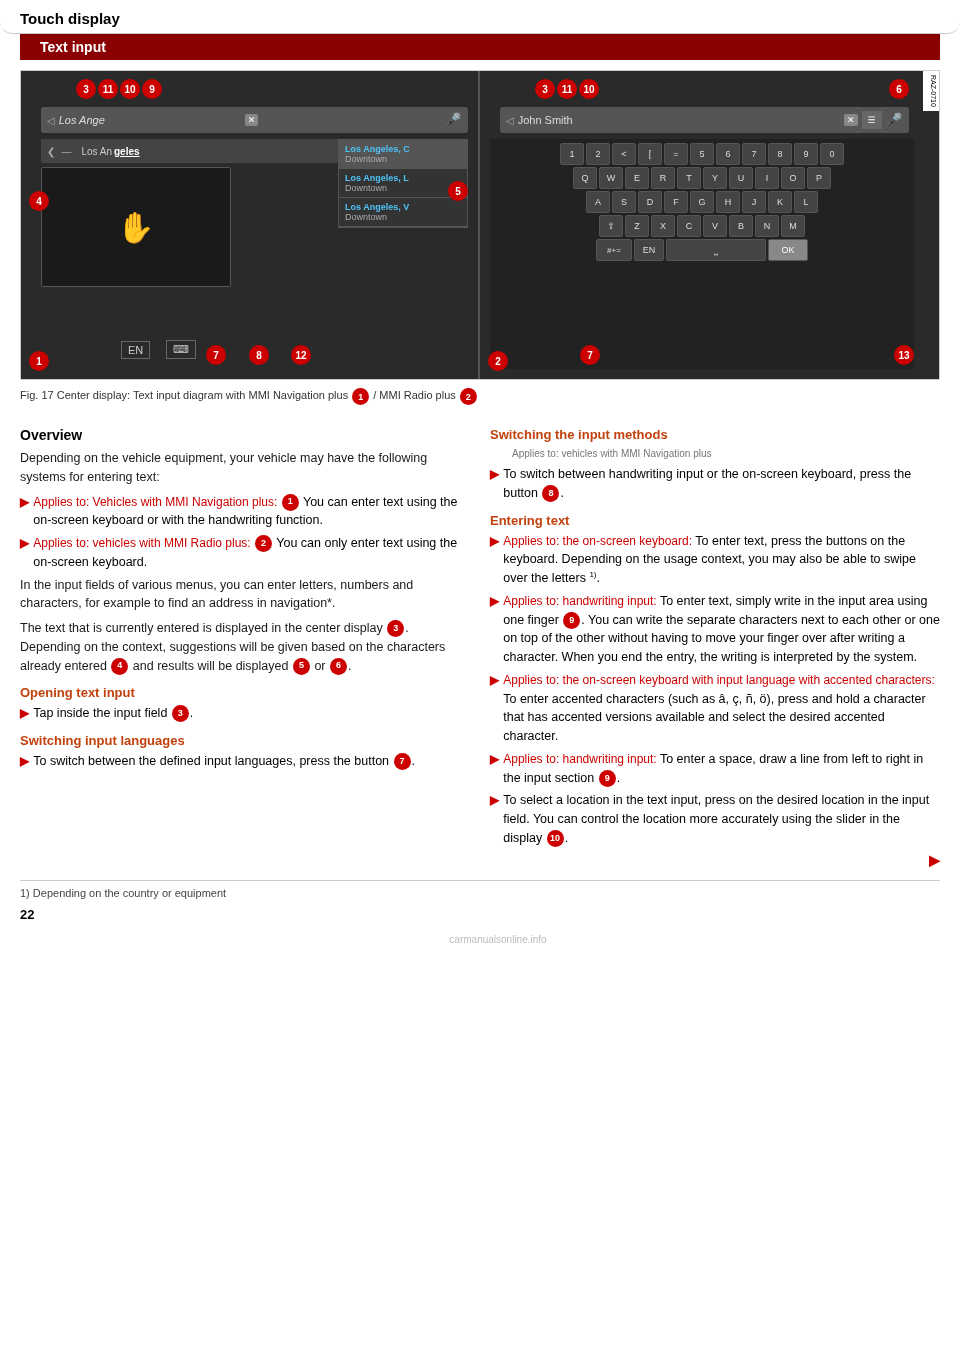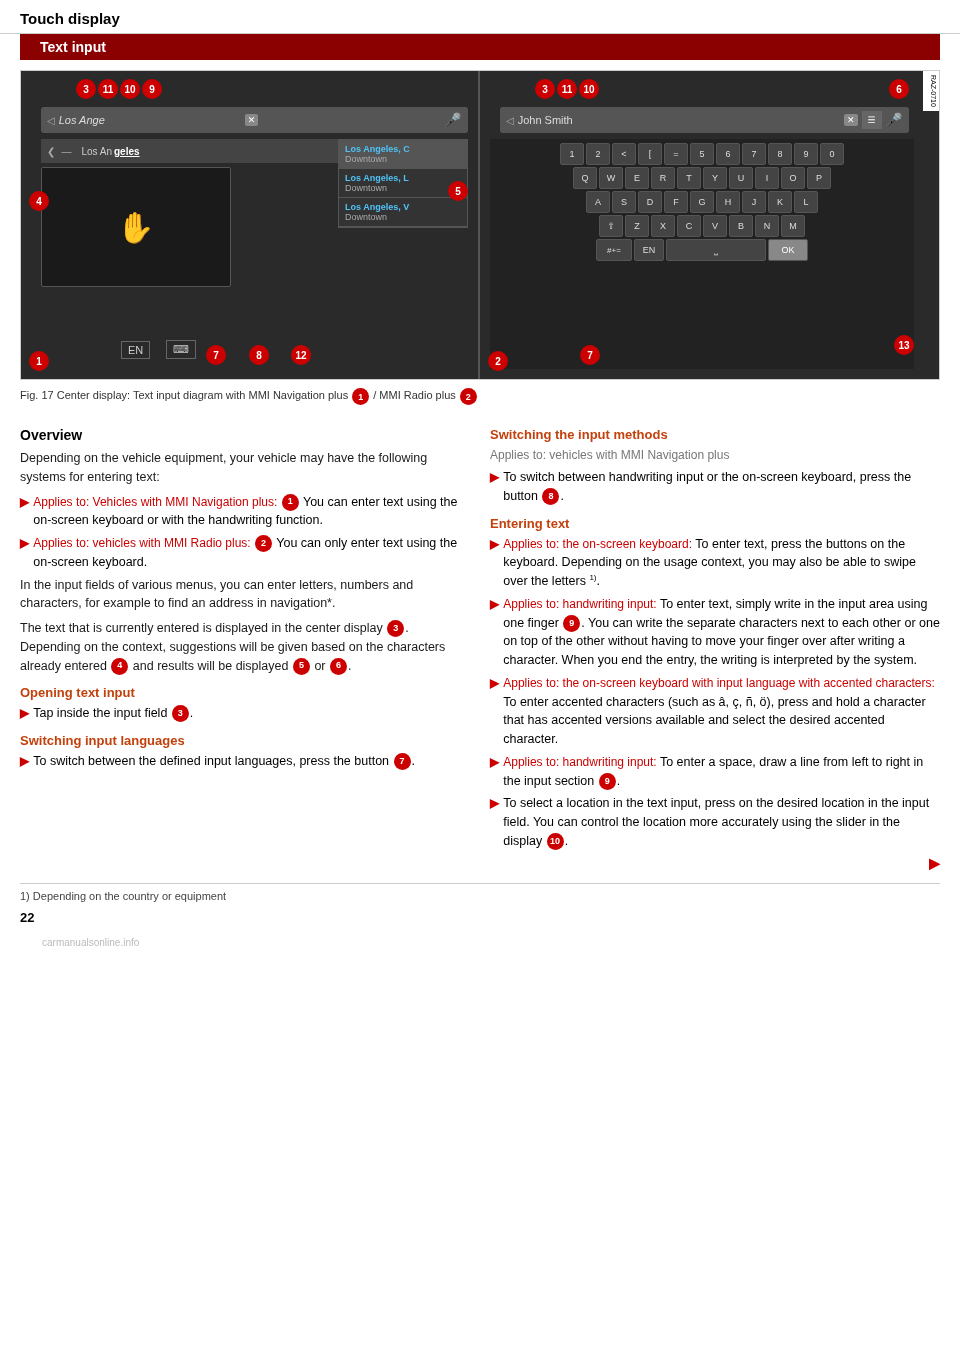--- a/index.html
+++ b/index.html
@@ -8,20 +8,21 @@
       font-size: 13px;
       background: #fff;
       color: #000;
       width: 960px;
       min-height: 1363px;
     }
 
     .page-header {
       padding: 10px 28px 6px 20px;
       border-bottom: 1px solid #ccc;
+      border-radius: 13px;
     }
 
     .page-title {
       font-size: 15px;
       font-weight: bold;
       color: #000;
     }
 
     .section-header {
       background: #8b0000;
@@ -261,21 +262,21 @@
     }
 
     .kb-key.ok-key {
       background: #888;
       color: #fff;
       width: 40px;
     }
 
     .badge-2 { left: 8px; bottom: 8px; }
     .badge-7-right { left: 100px; bottom: 14px; }
-    .badge-13 { right: 25px; bottom: 24px; margin-top: 33px; }
+    .badge-13 { right: 25px; bottom: 14px; margin-top: 33px; }
 
     .fig-caption {
       margin: 0 20px 12px 20px;
       font-size: 11px;
       color: #333;
     }
 
     .fig-caption strong {
       font-weight: normal;
     }
@@ -316,22 +317,23 @@
 
     p {
       font-size: 12.5px;
       line-height: 1.5;
       margin-bottom: 6px;
       color: #1a1a1a;
     }
 
     .applies-note {
       color: #777;
-      font-size: 12px;
+      font-size: 10px;
       margin-bottom: 4px;
+      margin-left: 22px;
     }
 
     .bullet-item {
       display: flex;
       align-items: flex-start;
       margin-bottom: 4px;
       font-size: 12.5px;
       line-height: 1.5;
     }
 
@@ -645,13 +647,13 @@
 </div>
 
 <hr class="footnote-line">
 <div class="footnote">
   <span>1)</span>
   <span>Depending on the country or equipment</span>
 </div>
 
 <div class="page-number">22</div>
 
-<div style="text-align:left;padding:4px 6px;font-size:10px;color:#bbb;margin-left:36px;">carmanualsonline.info</div>
+<div style="text-align:center;padding:4px 6px;font-size:10px;color:#bbb;margin-left:36px;">carmanualsonline.info</div>
 
 </body></html>

